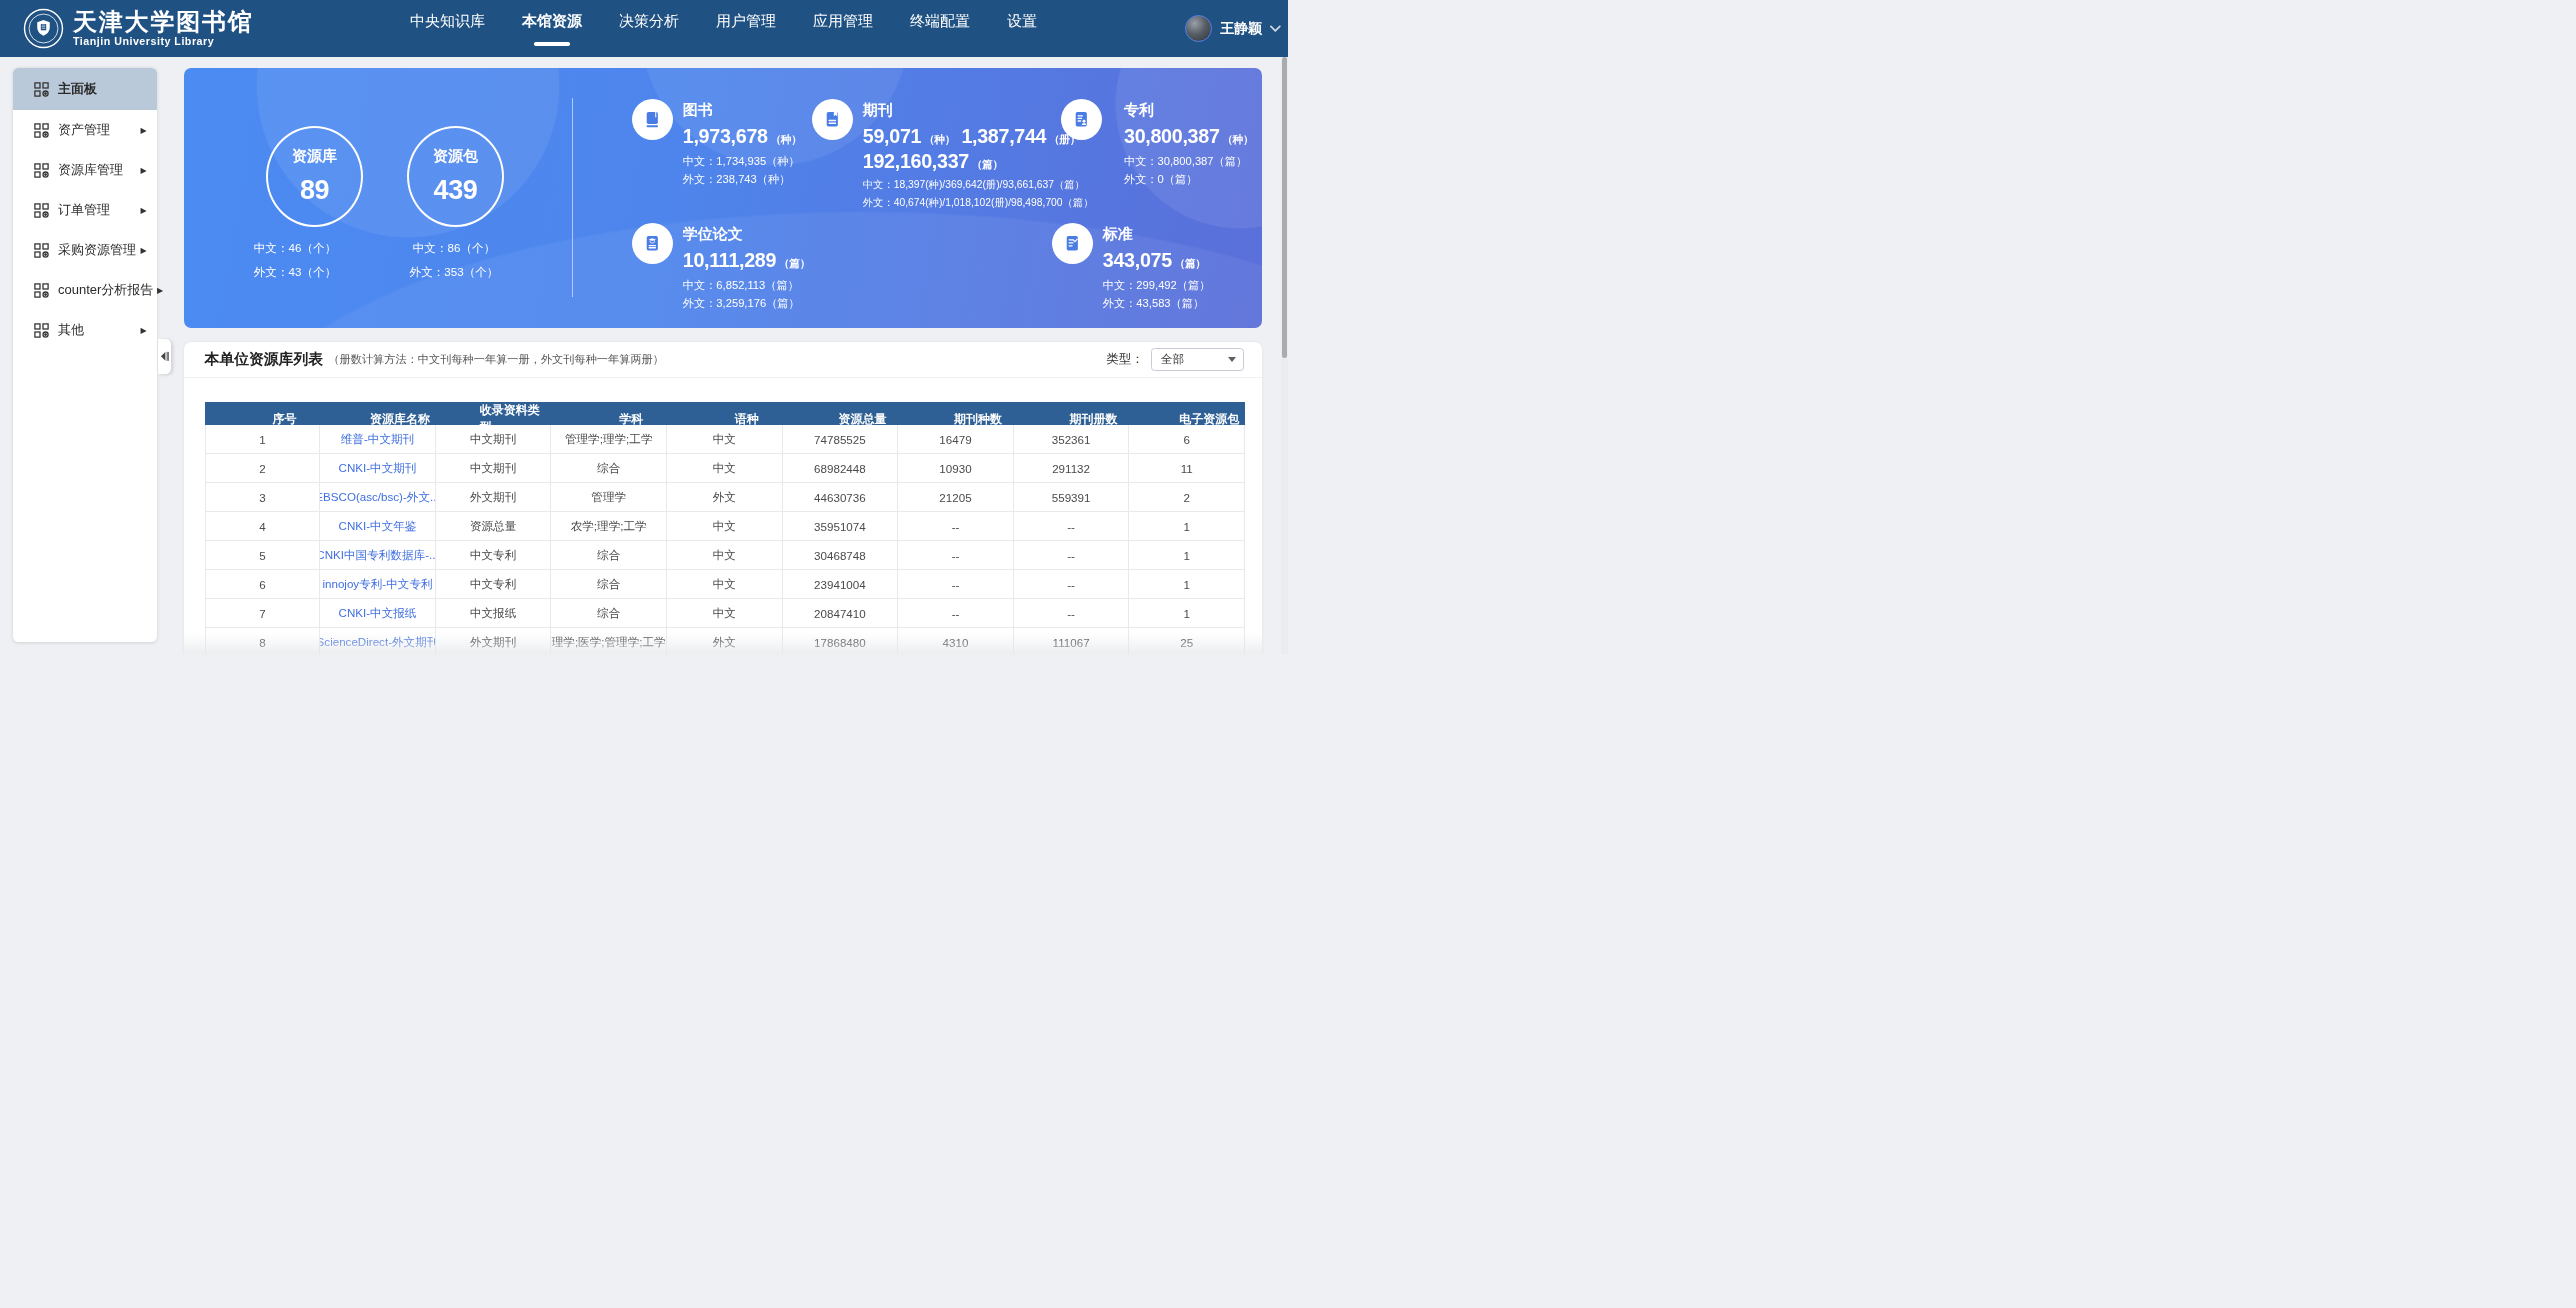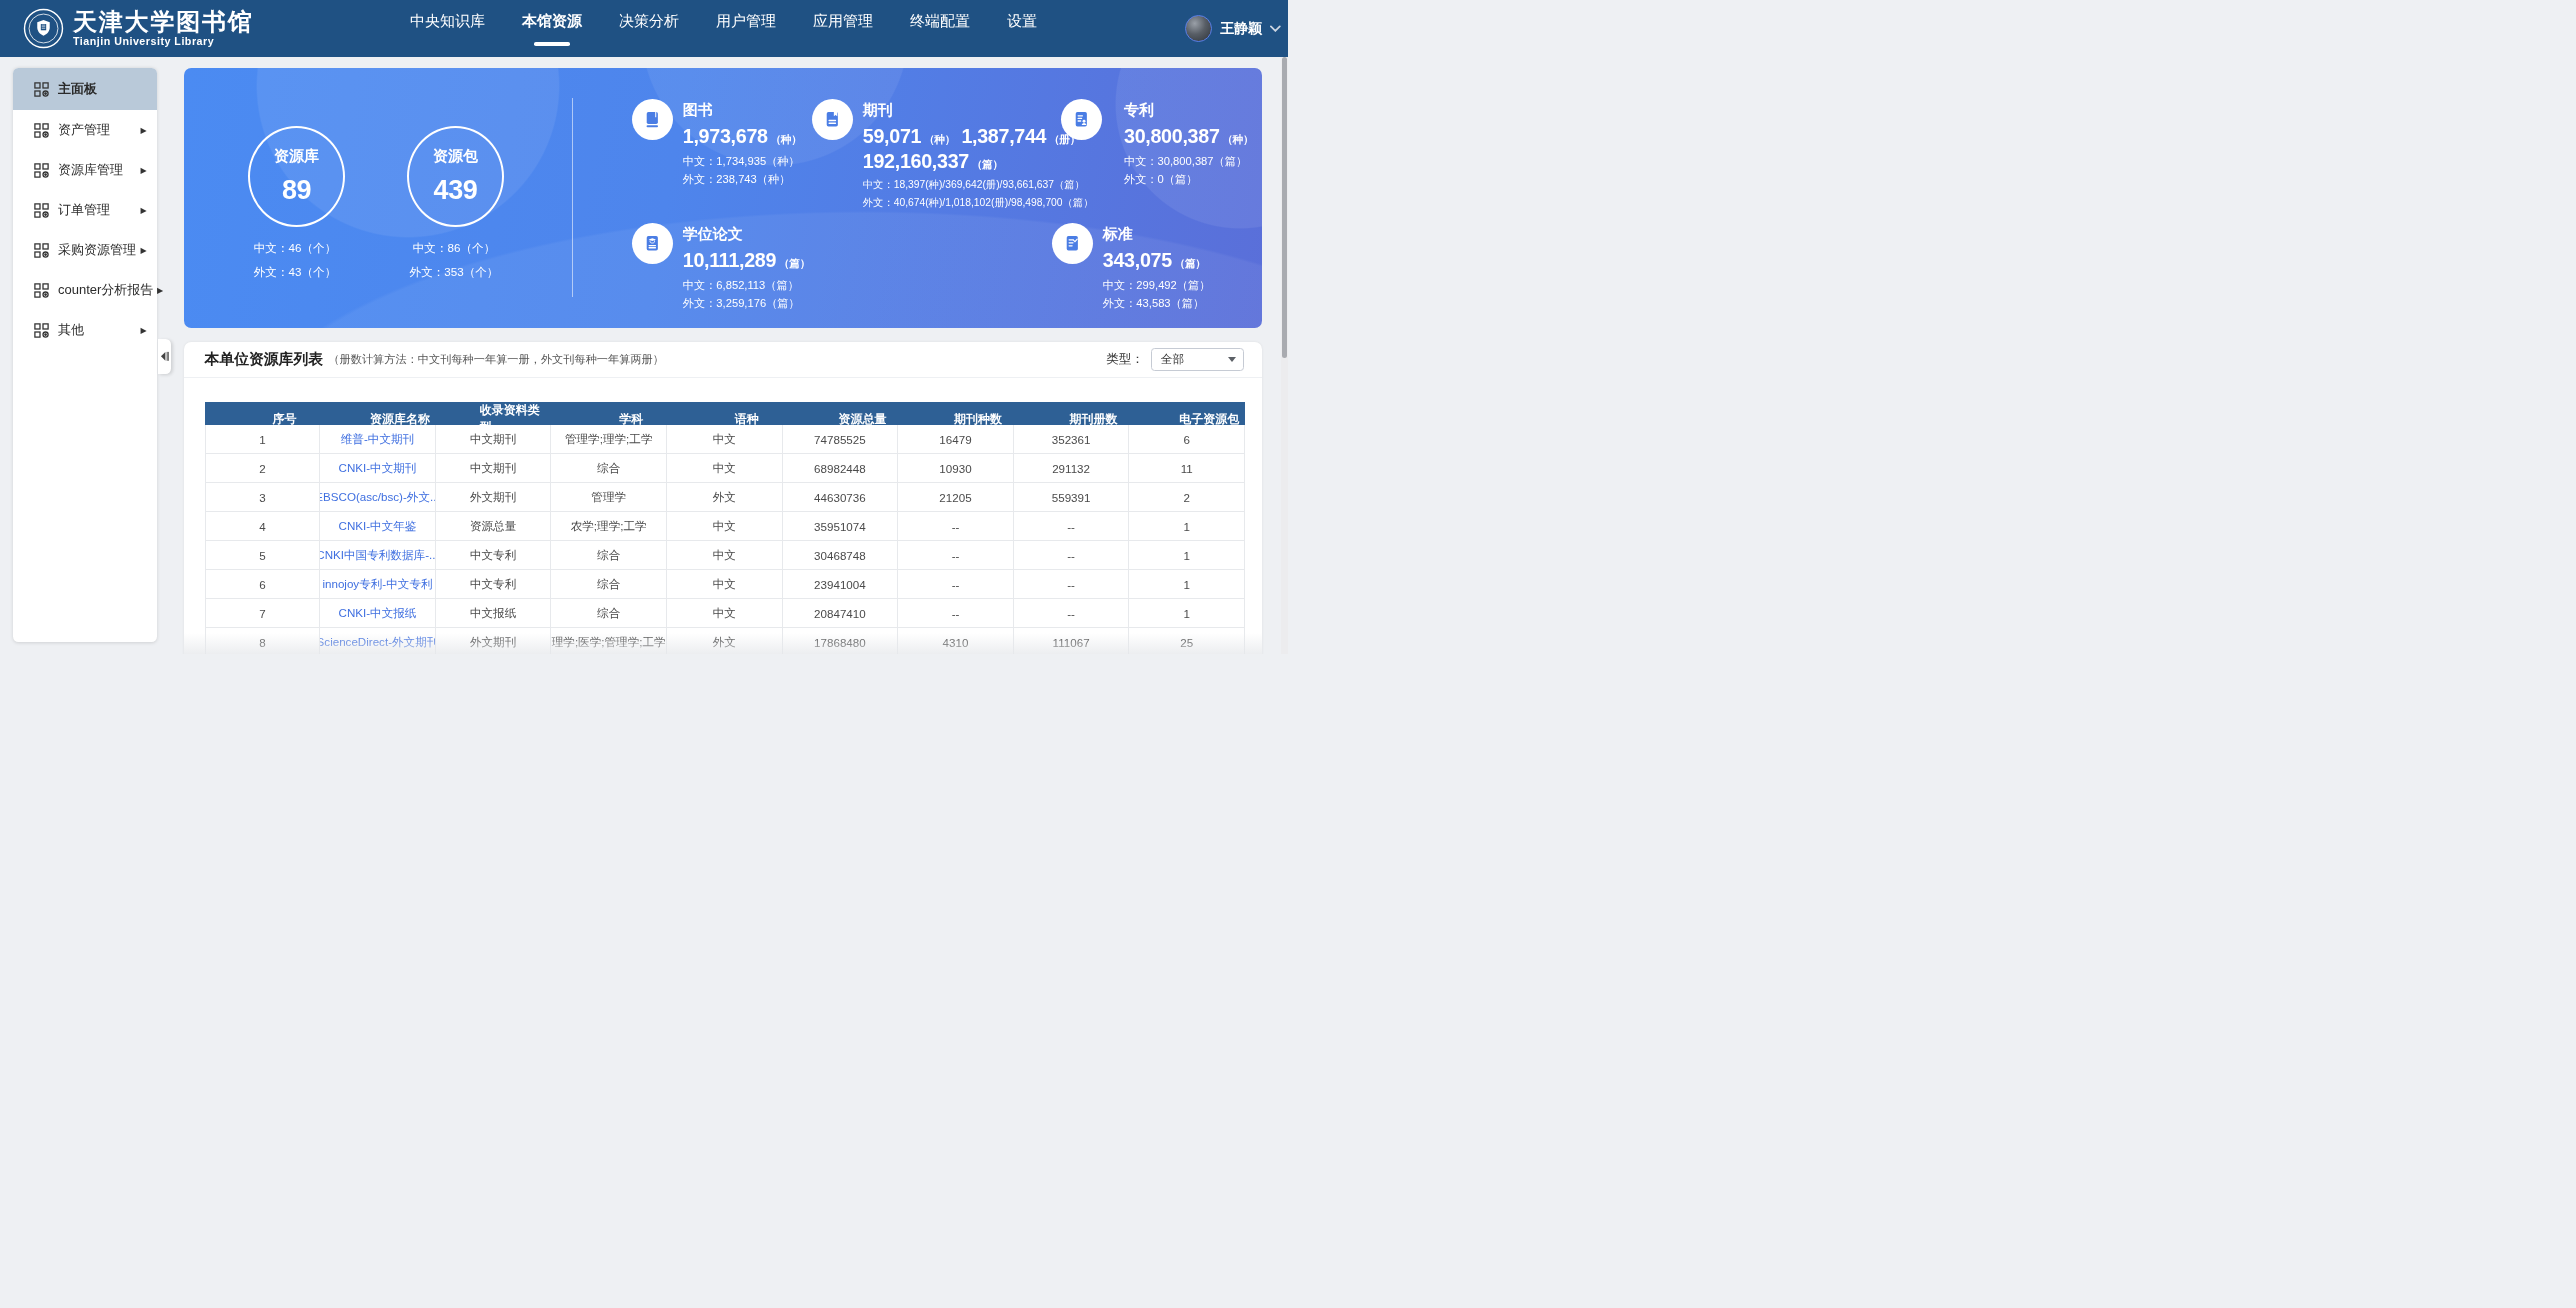--- a/index.html
+++ b/index.html
@@ -243,21 +243,21 @@
 </div>
 <div class="collapse-tab">
   <svg width="9" height="10.7" viewBox="0 0 10 12">
     <path d="M6 1L1 6l5 5z" fill="#444"></path>
     <path d="M8 1v10M9.8 1v10" stroke="#444" stroke-width="1.1"></path>
   </svg>
 </div>
 
 <div class="panel">
 
-  <div class="gauge-circle" style="left:64px;top:58px;">
+  <div class="gauge-circle" style="left:82px;top:58px;">
     <div class="gauge-title">资源库</div>
     <div class="gauge-value">89</div>
   </div>
   <div class="gauge-subs" style="left:35px;top:173px;">
     <div>中文：46（个）</div>
     <div>外文：43（个）</div>
   </div>
 
   <div class="gauge-circle" style="left:223px;top:58px;">
     <div class="gauge-title">资源包</div>

